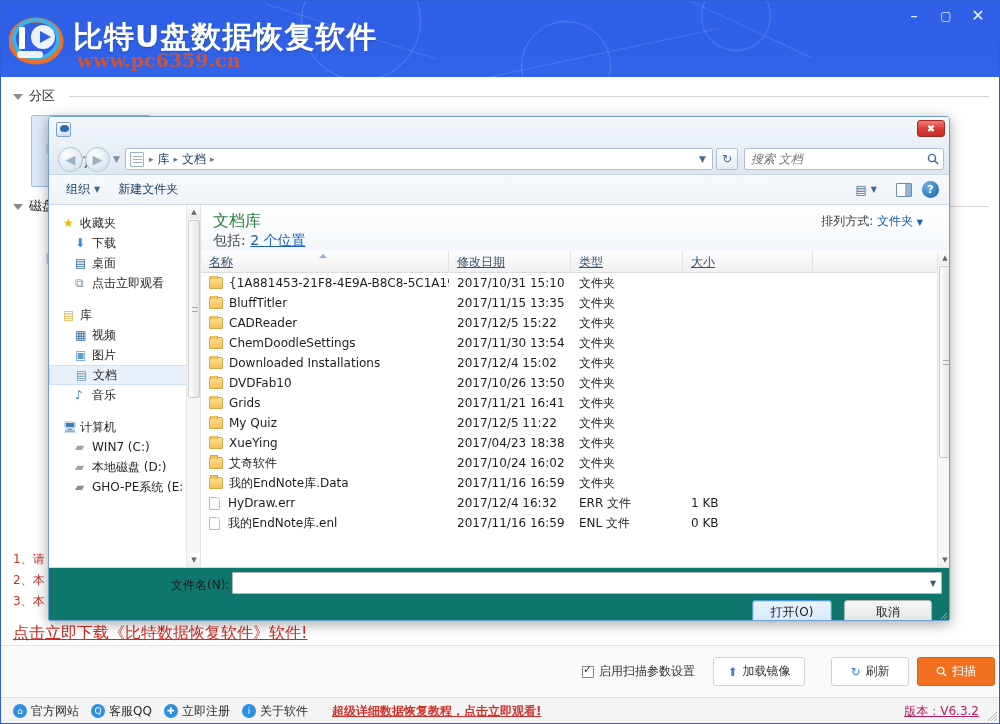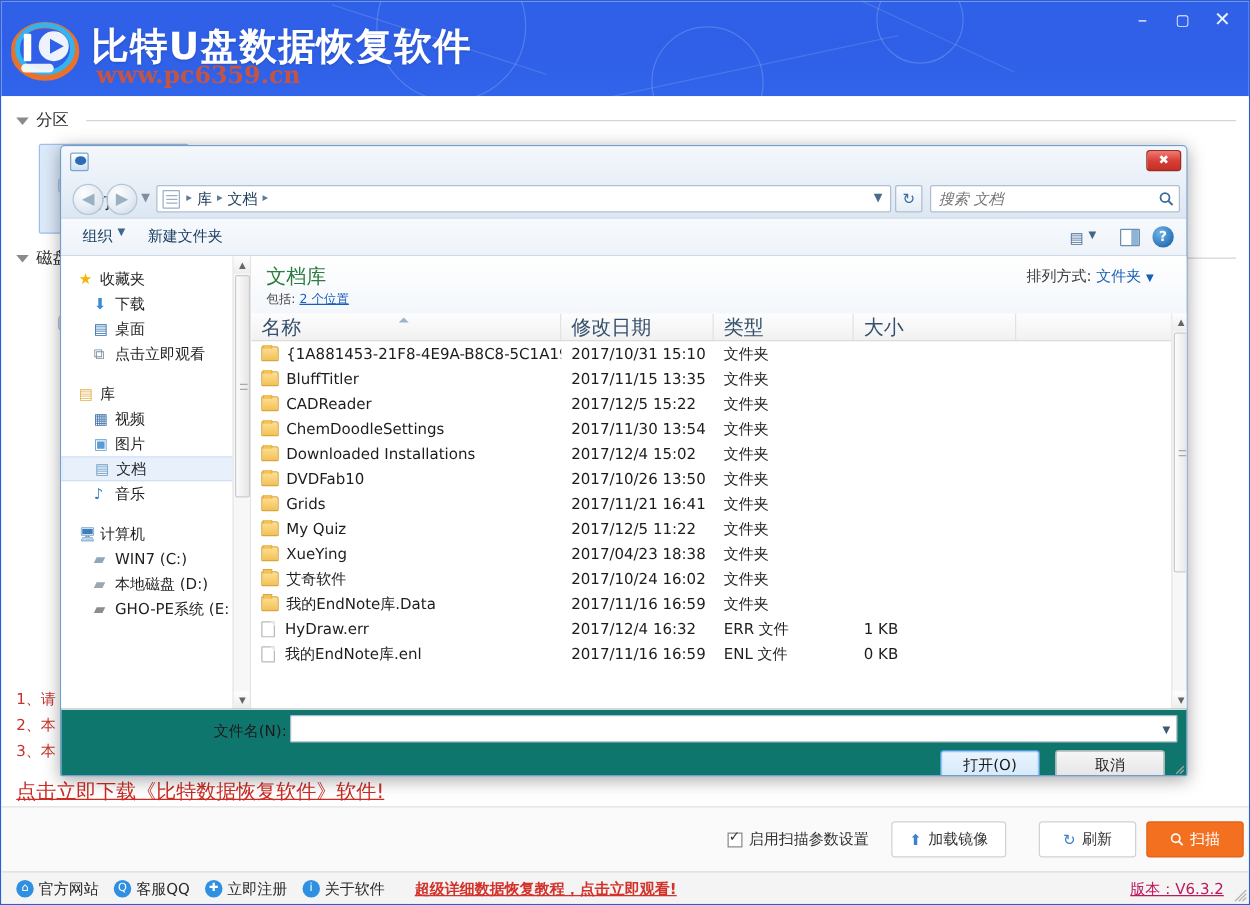--- a/index.html
+++ b/index.html
@@ -265,21 +265,21 @@
 
   
   #dlg-cmdbar {
     position: absolute; left: 0; top: 58px; width: 902px; height: 30px;
     background: linear-gradient(180deg,#f7fafd 0%,#eef3f9 100%);
     border-bottom: 1px solid #cdd9e6;
     display: flex; align-items: center;
   }
   .cmd-item {
     font-size: 12px; color: #1b3f63; padding: 0 9px; cursor: pointer;
-    display: flex; align-items: flex-start; gap: 4px;
+    display: flex; align-items: center; gap: 4px;
   }
   #cmd-organize { margin-left: 8px; }
   .caret { font-size: 8px; color: #42658a; }
   #cmd-right {
     margin-left: auto; display: flex; align-items: center; gap: 10px;
     padding-right: 12px;
   }
   #view-switch, #preview-toggle, #help-btn { cursor: pointer; }
   #view-icon-glyph { color: #4a6f95; font-size: 12px; }
   #preview-icon {
@@ -343,39 +343,39 @@
   #lib-header {
     position: absolute; left: 0; top: 0; width: 750px; height: 46px;
     background: linear-gradient(180deg,#ffffff 0%,#f3f7fb 100%);
   }
   #lib-title {
     position: absolute; left: 12px; top: 6px;
     font-size: 16px; color: #2d7c3f;
   }
   #lib-sub {
     position: absolute; left: 12px; top: 27px;
-    font-size: 10px; color: #4a4a4a;
+    font-size: 14px; color: #4a4a4a;
   }
   #lib-sub a { color: #1a5eb8; text-decoration: underline; cursor: pointer; }
   #arrange-by {
     position: absolute; right: 28px; top: 8px;
     font-size: 12px; color: #3a3a3a;
   }
   #arrange-by b { color: #1a5eb8; font-weight: normal; cursor: pointer; }
 
   #col-header {
     position: absolute; left: 0; top: 46px; width: 736px; height: 22px;
     background: linear-gradient(180deg,#fdfdfd,#f1f1f1);
     border-bottom: 1px solid #dcdcdc;
     display: flex; align-items: center;
   }
   .col {
-    font-size: 16px; color: #35506e; height: 22px; line-height: 22px;
+    font-size: 12px; color: #35506e; height: 22px; line-height: 22px;
     border-right: 1px solid #e2e2e2; padding-left: 8px;
-    position: relative; cursor: pointer;
+    position: relative; cursor: pointer; text-decoration: underline;
   }
   #col-name { width: 248px; }
   #col-date { width: 122px; }
   #col-type { width: 112px; }
   #col-size { width: 130px; }
   #col-blank { width: 124px; border-right: none; }
   #sort-mark {
     position: absolute; left: 118px; top: 3px;
     width: 0; height: 0; border-left: 4px solid transparent;
     border-right: 4px solid transparent; border-bottom: 4px solid #9ab4cd;

